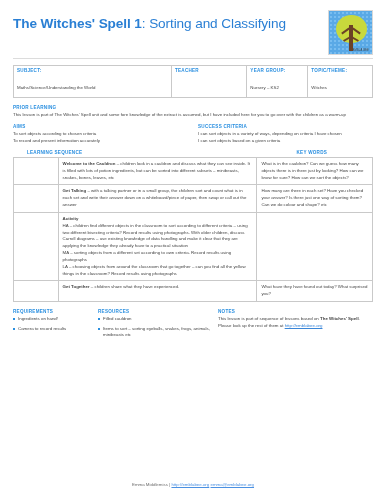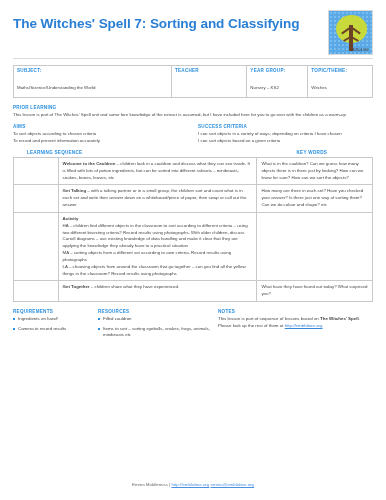--- a/index.html
+++ b/index.html
@@ -11,21 +11,21 @@
     overflow: hidden;
   }
   .page { padding: 10px 13px 0 13px; position: relative; height: 100%; }
 
   
   .title-row { display: flex; align-items: flex-start; justify-content: space-between; }
   .doc-title {
     font-size: 13.6px; font-weight: bold; color: #2a7fd4;
     letter-spacing: -0.1px; line-height: 1.25; padding-top: 6px;
   }
-  .doc-title .title-sub { font-weight: bold; }
+  .doc-title .title-sub { font-weight: normal; }
   .logo {
     width: 45px; height: 45px; flex: 0 0 45px;
     background: #5aa9e6;
     position: relative; overflow: hidden;
     border: 1px solid #d8d8d8;
   }
   .logo .dots {
     position: absolute; inset: 0;
     background-image: radial-gradient(#78bdf0 1px, transparent 1.1px);
     background-size: 4px 4px;
@@ -134,21 +134,21 @@
   }
   .page-footer .lnk { color: #4a90e2; text-decoration: underline; }
 </style>
 </head>
 <body>
 
 <div class="page">
 
   <div class="title-row">
     <div class="doc-title">
-      <span>The Witches' Spell 7</span><span class="title-sub">: Sorting and Classifying</span>
+      <span>The Witches' Spell 1</span><span class="title-sub">: Sorting and Classifying</span>
     </div>
     <div class="logo">
       <div class="dots"></div>
       <div class="canopy"></div>
       <div class="br b1"></div>
       <div class="br b2"></div>
       <div class="br b3"></div>
       <div class="br b4"></div>
       <div class="trunk"></div>
       <div class="logotext">EMBLA BEE</div>

